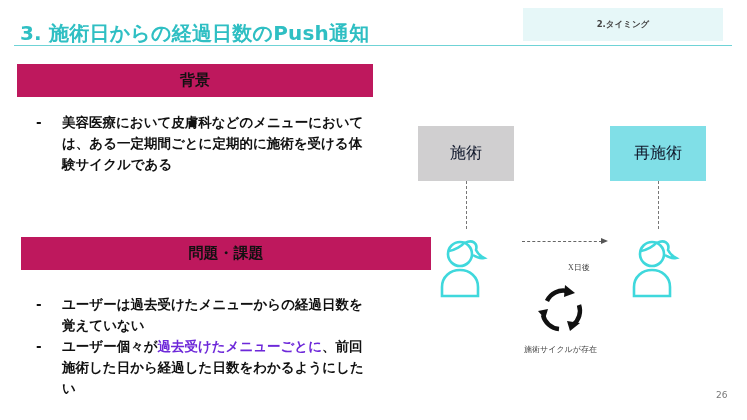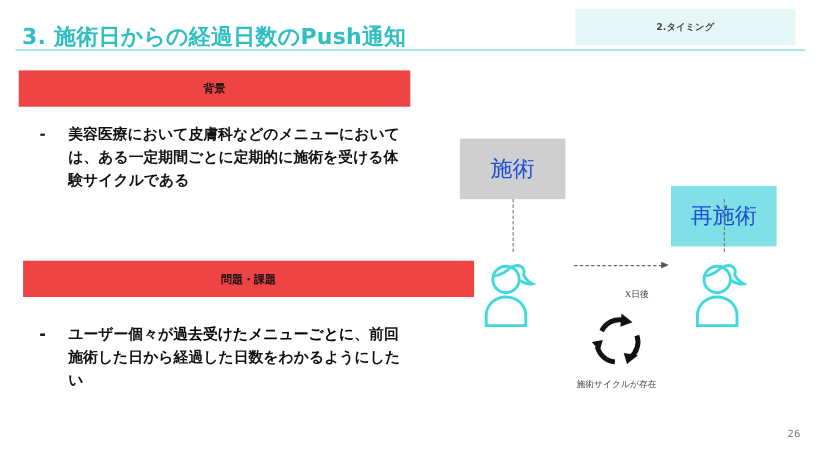--- a/index.html
+++ b/index.html
@@ -2,34 +2,34 @@
 <html><head>
 <meta charset="utf-8">
 <style>
   html, body { margin:0; padding:0; }
   body { width:747px; height:420px; background:#ffffff; position:relative; overflow:hidden;
          font-family:"DejaVu Sans","Liberation Sans",sans-serif; color:#111; }
   .title { position:absolute; left:20px; top:20px; font-size:20px; font-weight:bold; color:#2fbfc3; letter-spacing:0.2px; }
   .title-rule { position:absolute; left:14px; top:45px; width:718px; height:1px; background:#6fd3d6; }
   .tag { position:absolute; left:523px; top:8px; width:200px; height:33px; background:#e6f7f8;
          display:flex; align-items:center; justify-content:center; font-size:8.5px; font-weight:bold; color:#444; }
-  .sec-head { position:absolute; background:#ef4444; display:flex; align-items:center; justify-content:center;
-              font-size:10px; font-weight:bold; color:#111; }
+  .sec-head { position:absolute; background:#be185d; display:flex; align-items:center; justify-content:center;
+              font-size:15px; font-weight:bold; color:#111; }
   .bg-head { left:17px; top:64px; width:356px; height:33px; }
   .pb-head { left:21px; top:237px; width:410px; height:33px; }
   .bullets { position:absolute; margin:0; padding:0; list-style:none; font-size:13.5px; font-weight:bold; line-height:21px; color:#111; }
   .bullets li { position:relative; padding-left:26px; }
   .bullets li .dash { position:absolute; left:0; top:0; }
   .bg-list { left:36px; top:112px; width:330px; }
   .pb-list { left:36px; top:294px; width:335px; }
-  .hl { color:#000000; }
-  .box { position:absolute; display:flex; align-items:center; justify-content:center; color:#1d4ed8; font-size:20px;
+  .hl { color:#6d28d9; }
+  .box { position:absolute; display:flex; align-items:center; justify-content:center; color:#0f172a; font-size:16px;
          font-family:"DejaVu Serif","Liberation Serif",serif; }
   .box-a { left:418px; top:126px; width:96px; height:55px; background:#d0cfd0; }
-  .box-b { left:610px; top:126px; width:96px; height:55px; background:#80dfe7;margin-top:43px; }
+  .box-b { left:610px; top:126px; width:96px; height:55px; background:#80dfe7; }
   .vdash { position:absolute; width:0; border-left:1px dashed #777; }
   .v1 { left:466px; top:181px; height:48px; }
   .v2 { left:658px; top:181px; height:48px; }
   .hdash { position:absolute; left:522px; top:241px; width:80px; border-top:1px dashed #666; }
   .arrowhead { position:absolute; left:601px; top:238px; width:0; height:0; border-top:3.5px solid transparent;
                border-bottom:3.5px solid transparent; border-left:7px solid #555; }
   .person { position:absolute; width:48px; height:66px; }
   .p1 { left:440px; top:237px; }
   .p2 { left:632px; top:237px; }
   .xlabel { position:absolute; left:568px; top:262px; font-size:8px; color:#444; font-family:Liberation Serif, serif; }
@@ -49,20 +49,21 @@
   <li>
     <span class="dash">-</span>
     <span>美容医療において皮膚科などのメニューにおいては、ある一定期間ごとに定期的に施術を受ける体験サイクルである</span>
   </li>
 </ul>
 
 <div class="sec-head pb-head">問題・課題</div>
 <ul class="bullets pb-list">
   <li>
     <span class="dash">-</span>
+    <span>ユーザーは過去受けたメニューからの経過日数を覚えていない</span>
   </li>
   <li>
     <span class="dash">-</span>
     <span>ユーザー個々が</span><span class="hl">過去受けたメニューごとに</span><span>、前回施術した日から経過した日数をわかるようにしたい</span>
   </li>
 </ul>
 
 <div class="box box-a">施術</div>
 <div class="box box-b">再施術</div>
 <div class="vdash v1"></div>

